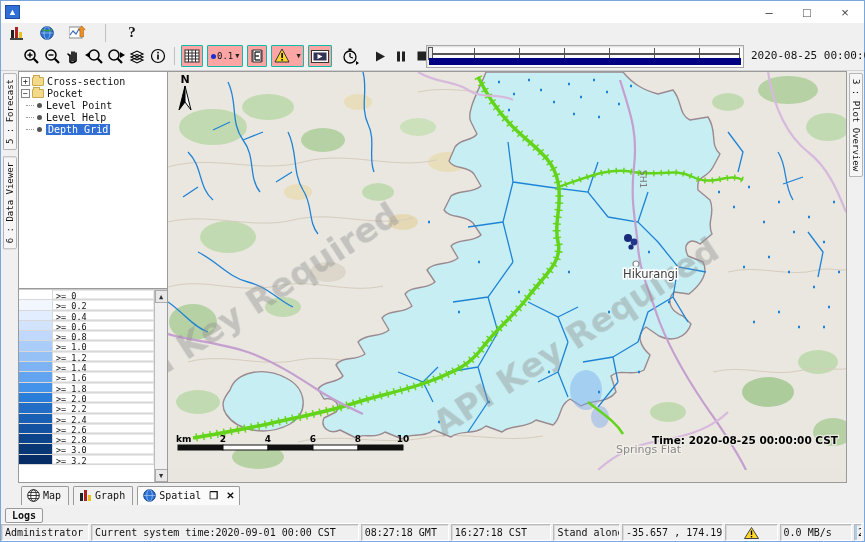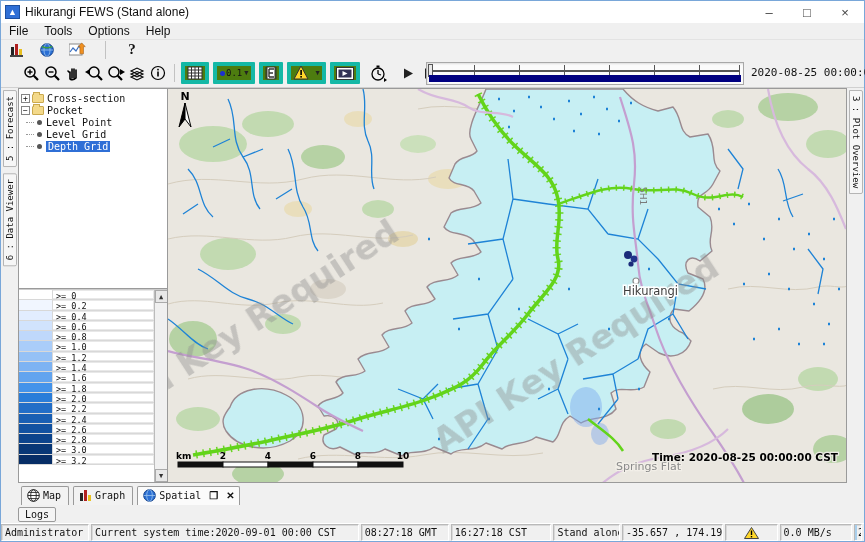--- a/index.html
+++ b/index.html
@@ -14,21 +14,21 @@
   .win-btn { width:38px; height:100%; display:flex; align-items:center; justify-content:center; font-family:"Liberation Sans", sans-serif; font-size:13px; color:#444; }
   
   .menubar { height:17px; display:flex; align-items:center; gap:16px; padding-left:8px; font-family:"Liberation Sans", sans-serif; font-size:12px; background:#f0f0f0; border-bottom:1px solid #e3e3e3; }
   .menu-item { cursor:default; }
 
   
   .toolbar1 { height:19px; display:flex; align-items:center; gap:10px; padding-left:6px; background:#f0f0f0; }
   .toolbar2 { height:29px; display:flex; align-items:center; background:#f0f0f0; border-bottom:1px solid #d0d0d0; position:relative; }
   .tsep { width:1px; height:18px; background:#c2c2c2; margin:0 6px; }
   .tbtn { height:22px; min-width:20px; display:flex; align-items:center; justify-content:center; padding:0 2px; }
-  .raised { border:4px solid #14b8a6; background:#4d7c0f; border-radius:1px;text-align:center; }
+  .raised { border:1px solid #14b8a6; background:#fca5a5; border-radius:1px;text-align:center; }
   .qmark { font-family:"Liberation Serif", serif; font-weight:bold; font-size:15px; }
   .ddown { font-size:7px; color:#222; margin-left:2px; }
   .interval-btn { display:flex; align-items:center; height:22px; padding:0 3px; }
   .bluedot { width:5px; height:5px; border-radius:50%; background:#1a2fd0; margin-right:1px; }
   .pbtn { width:19px; height:20px; display:flex; align-items:center; justify-content:center; margin:0 1px; }
 
   
   .timeline { position:absolute; left:425px; top:3px; width:318px; height:23px; border:1px solid #a8a8a8; background:#fbfbfb; box-shadow:inset 1px 1px 2px #ddd; }
   .tl-track { position:absolute; left:3px; right:3px; top:7px; height:2px; background:#555; }
   .tl-tick { position:absolute; top:2px; width:1px; height:12px; background:#555; }
@@ -61,53 +61,46 @@
   .lscroll { width:13px; background:#f0f0f0; border-left:1px solid #bbb; display:flex; flex-direction:column; justify-content:space-between; align-items:center; }
   .sarrow { width:13px; height:13px; border:1px solid #aaa; background:#e8e8e8; font-size:7px; text-align:center; line-height:12px; color:#333; }
 
   .mapwrap { flex:1; position:relative; border:1px solid #9a9a9a; border-left:none; overflow:hidden; background:#e9e6df; }
 
   
   .bottombar { height:22px; display:flex; align-items:flex-end; gap:4px; padding-left:20px; background:#f0f0f0; }
   .btab { display:flex; align-items:center; gap:3px; border:1px solid #9a9a9a; border-bottom:none; background:#f2f2f2; padding:2px 7px 3px 5px; font-size:10px; border-radius:2px 2px 0 0; }
   .btab.active { background:#fbfbfb; padding-right:4px; }
   .tabctl { font-size:10px; margin-left:5px; color:#111; font-weight:bold; font-family:"Liberation Sans", sans-serif; }
-  .logsrow { height:18px; display:flex; align-items:center; padding-left:17px; background:#f0f0f0; }
+  .logsrow { height:18px; display:flex; align-items:flex-end; padding-left:4px; background:#f0f0f0;font-weight:bold; }
   .logsbtn { border:1px solid #9a9a9a; background:#f4f4f4; font-size:10px; padding:1px 6px; border-radius:2px; }
 
   
   .statusbar { height:18px; display:flex; background:#f0f0f0; border-top:1px solid #fff; }
   .sfield { border:1px solid #b9b9b9; border-right-color:#fff; border-bottom-color:#fff; box-shadow:inset 1px 1px 0 #d9d9d9; font-size:10px; padding:2px 3px 0 3px; white-space:nowrap; overflow:hidden; margin-right:2px; }
   .mem { position:relative; }
   .mem .fillbar { position:absolute; left:0; top:0; bottom:0; width:38%; background:#a9cfec; }
   .mem span { position:relative; }
 
   svg text { font-family:"DejaVu Sans", sans-serif; }
 </style>
 </head>
 <body>
 
 <div class="window">
 
   <div class="titlebar">
     <div class="app-icon">▲</div>
-    <span>Hikurangi FEWS  (Stand alone)</span>
     <div class="win-controls">
       <div class="win-btn">–</div>
       <div class="win-btn">□</div>
       <div class="win-btn">×</div>
     </div>
   </div>
 
-  <div class="menubar">
-    <span class="menu-item">File</span>
-    <span class="menu-item">Tools</span>
-    <span class="menu-item">Options</span>
-    <span class="menu-item">Help</span>
-  </div>
 
   <div class="toolbar1">
     <div class="tbtn">
       <svg width="14" height="14">
           <rect x="1" y="4" width="3" height="9" fill="#222"></rect>
           <rect x="5" y="1" width="3" height="12" fill="#b02020"></rect>
           <rect x="9" y="6" width="3" height="7" fill="#e8c020"></rect>
           <rect x="0" y="12" width="13" height="2" fill="#444"></rect>
         </svg>
     </div>
@@ -293,21 +286,21 @@
           <span>Pocket</span>
         </div>
         <div class="trow" style="padding-left:5px;">
           <span class="tline"></span>
             <span class="bullet"></span>
           <span>Level Point</span>
         </div>
         <div class="trow" style="padding-left:5px;">
           <span class="tline"></span>
             <span class="bullet"></span>
-          <span>Level Grid</span>
+          <span>Level Help</span>
         </div>
         <div class="trow" style="padding-left:5px;text-align:right;">
           <span class="tline"></span>
             <span class="bullet"></span>
           <span class="tsel">Depth Grid</span>
         </div>
       </div>
 
       <div class="legend">
         <div class="lbody">

